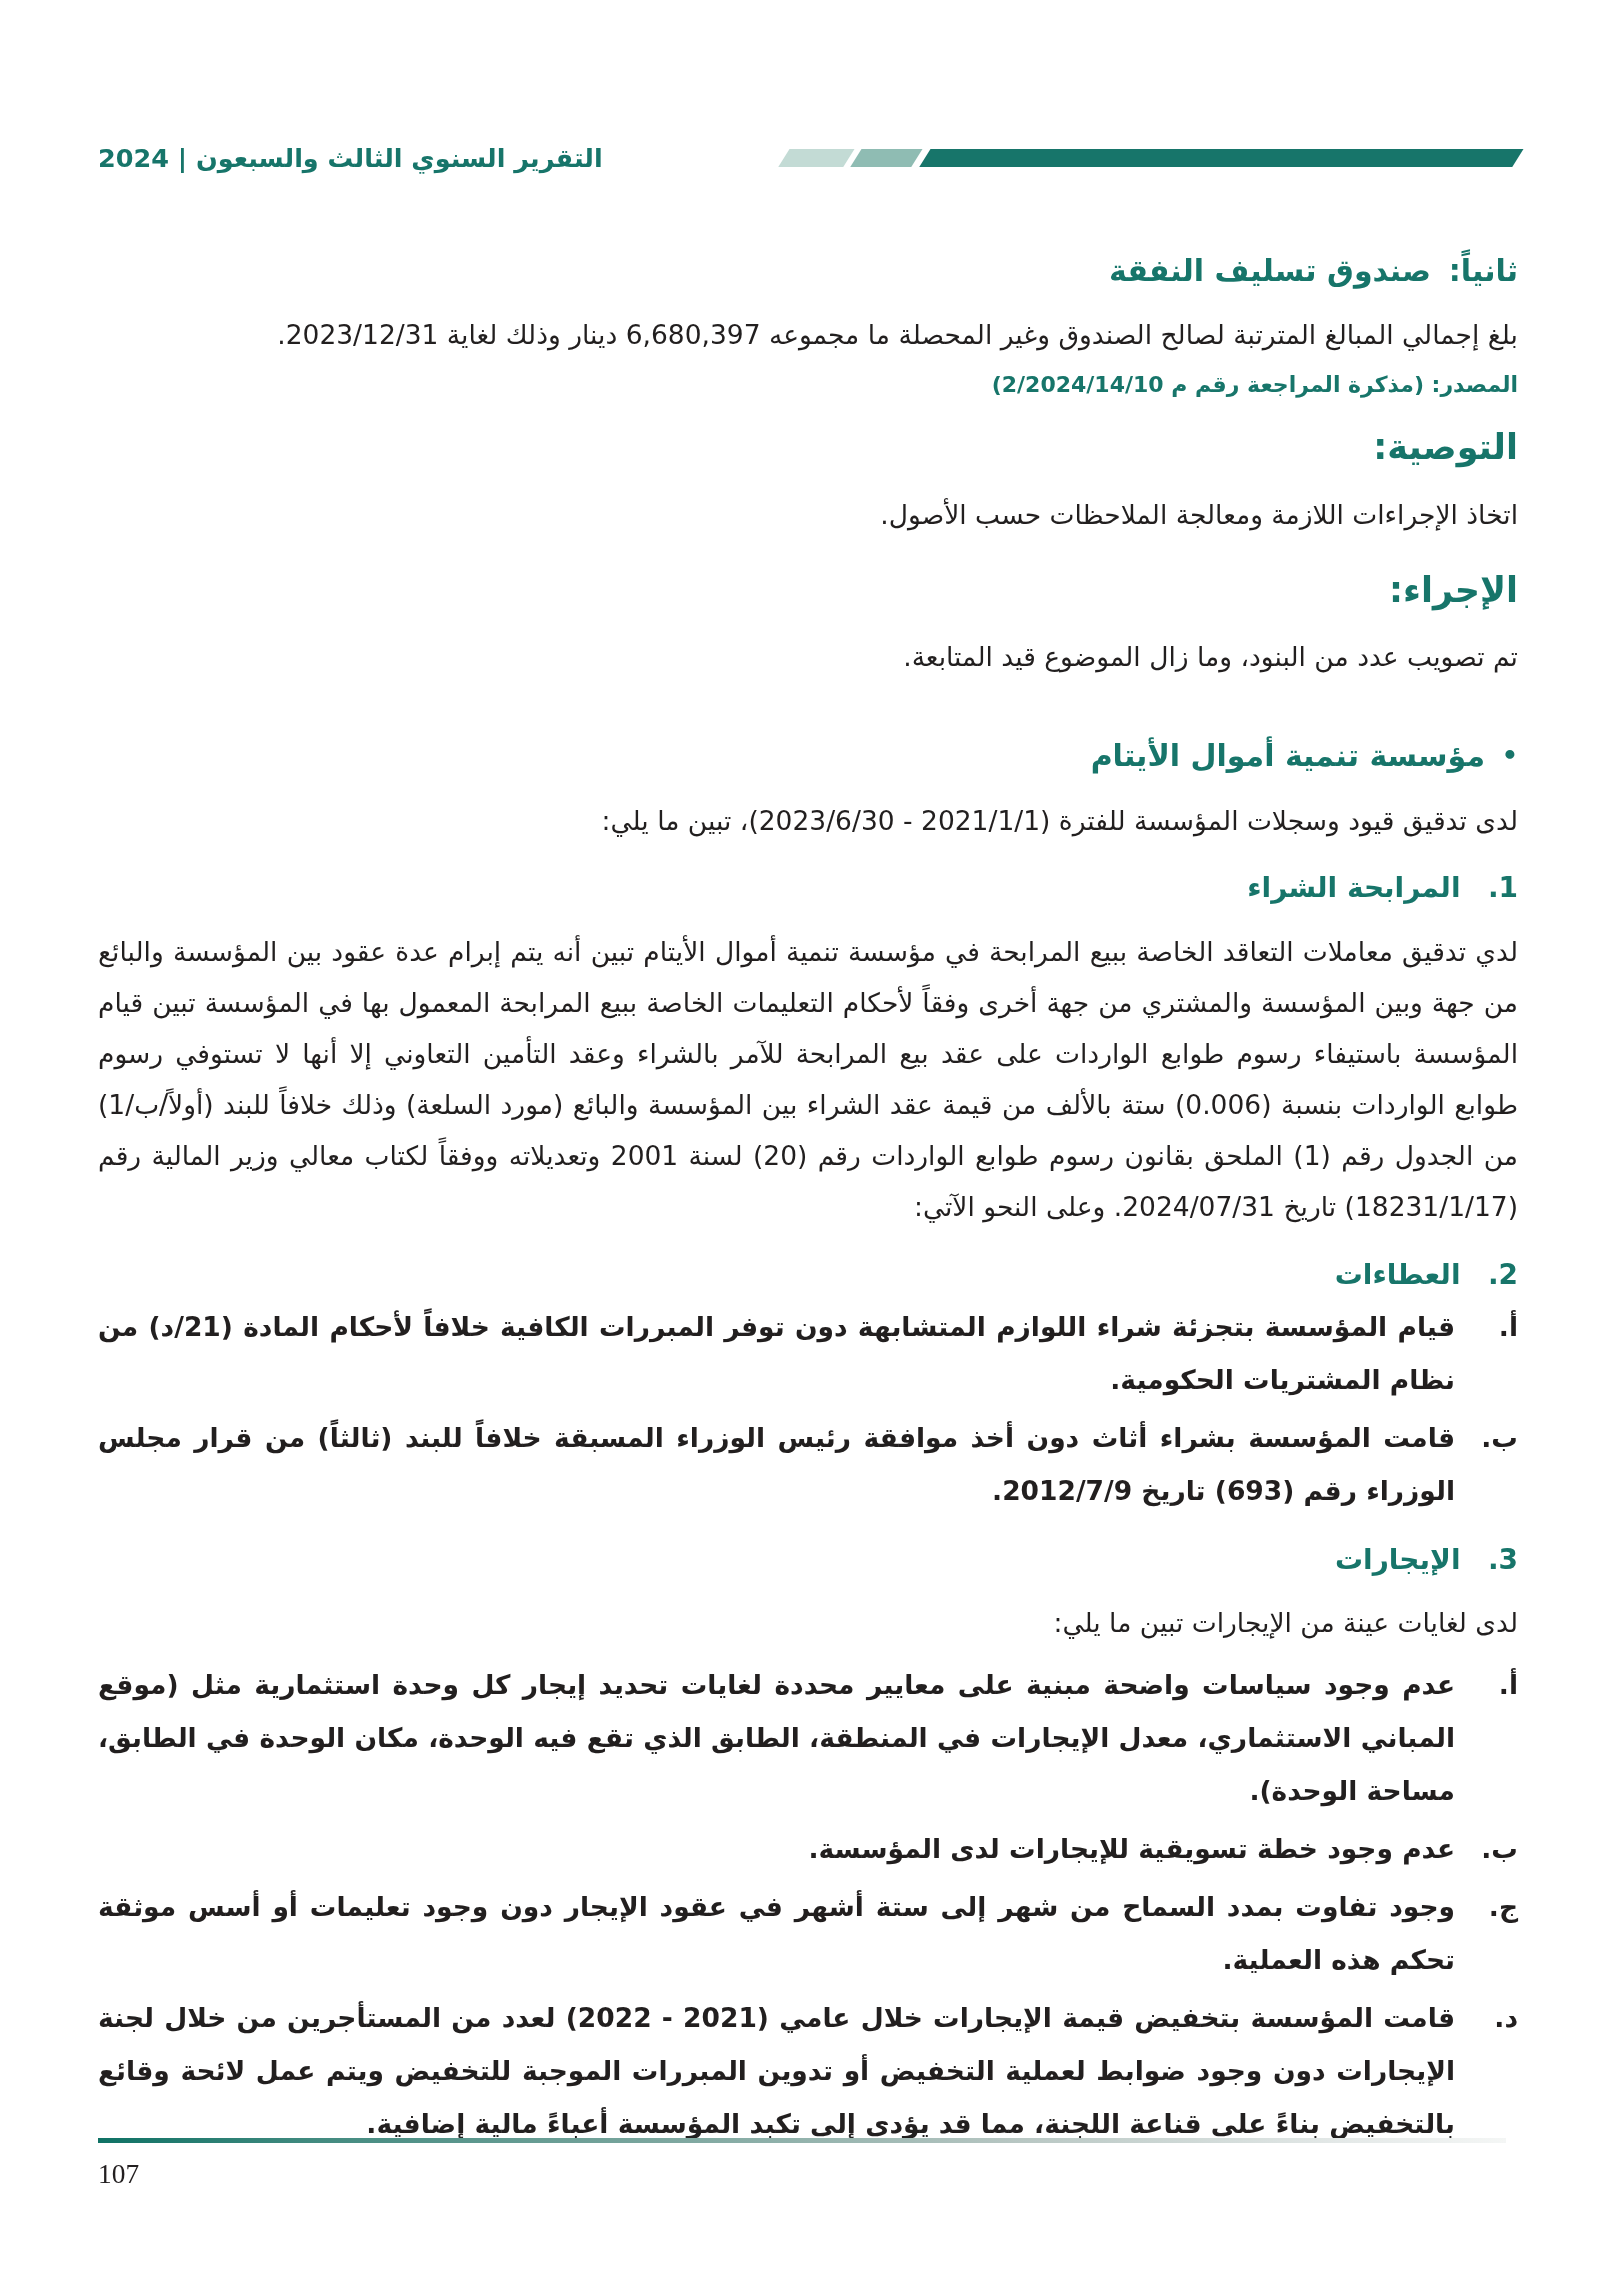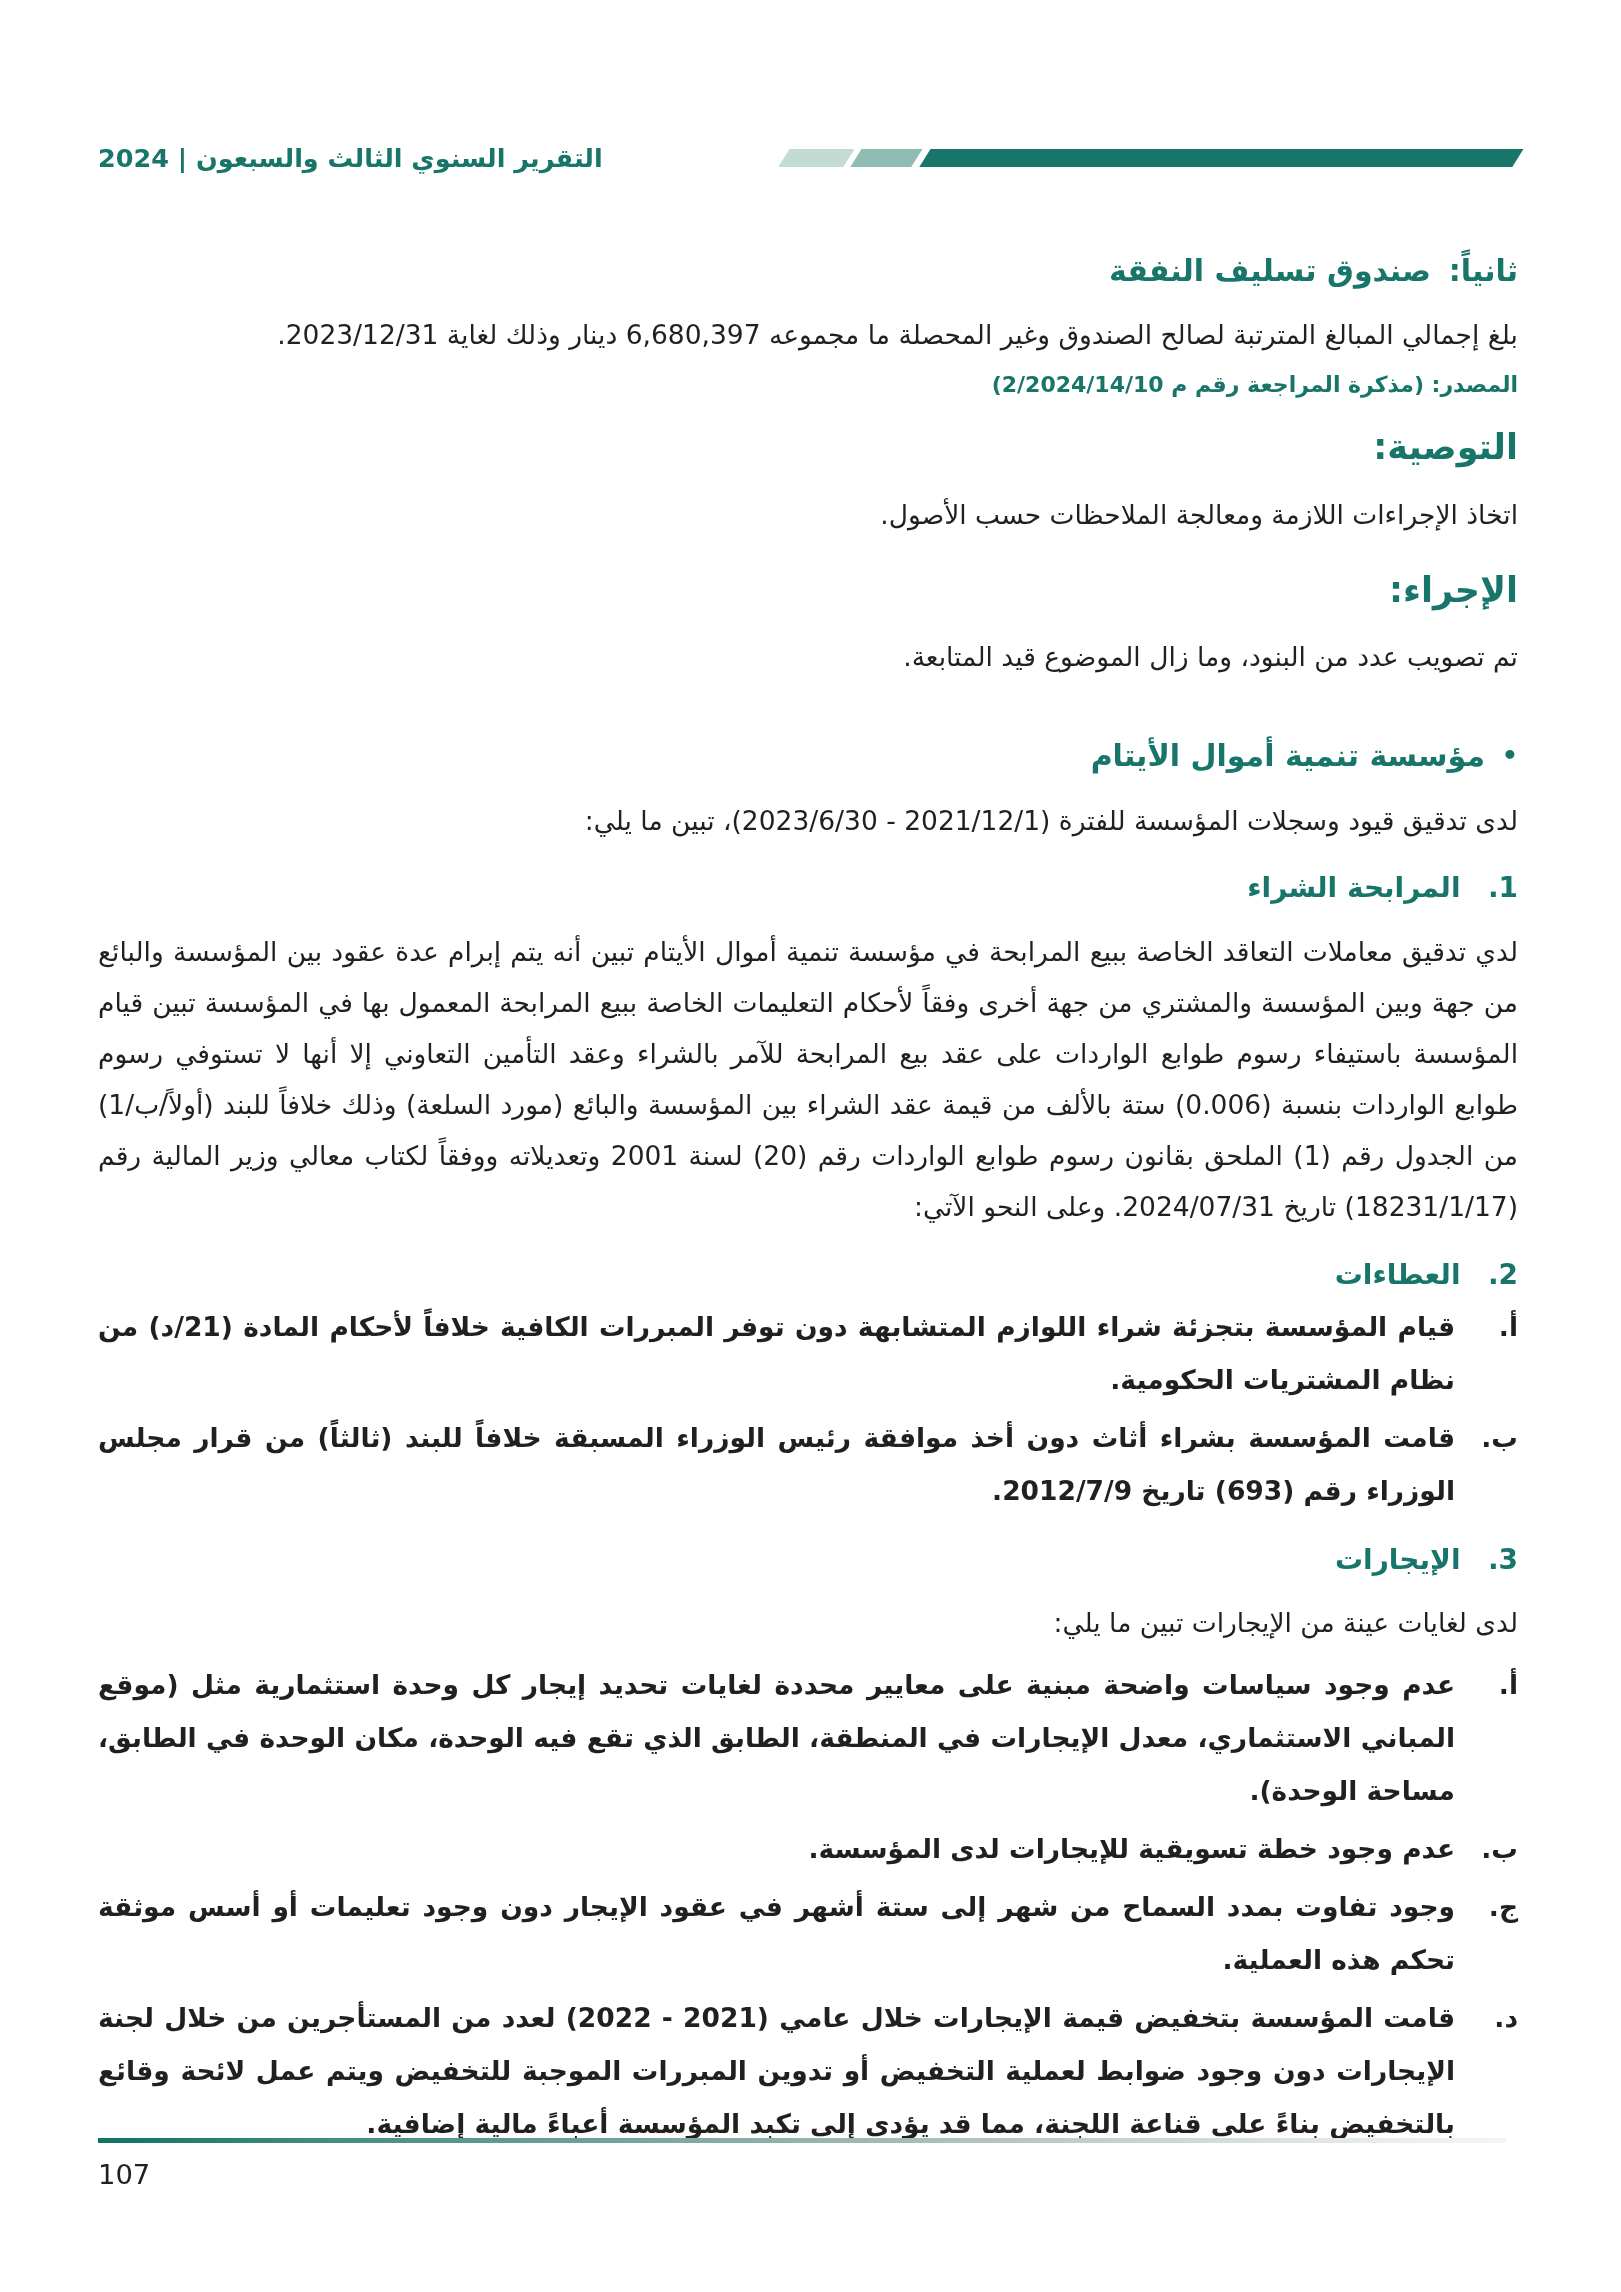--- a/index.html
+++ b/index.html
@@ -40,21 +40,21 @@
   .bullet{font-size:25.5px;line-height:1;}
   .numbered-heading{
     margin-top:25.5px;display:flex;gap:27.4px;
     font-size:28px;font-weight:700;color:var(--teal);
   }
   .items{margin-top:9.8px;}
   .list-item{display:flex;margin-top:4.9px;font-size:26.5px;line-height:53px;font-weight:700;}
   .marker{flex:0 0 63px;}
   .item-text{flex:1;text-align:justify;}
   
-  .footer{position:absolute;top:2138px;right:115px;left:98px;}
+  .footer{position:absolute;top:2138px;right:115px;left:98px;font-family:Liberation Serif, serif;}
   .footer-rule{
     height:4.9px;
     background:linear-gradient(to right,#0f7265 0%,#418a7f 15%,#7ba69e 40%,#b7c6c2 65%,#e3e8e7 88%,#f4f6f5 100%);
   }
   .page-number{margin-top:15.7px;font-size:27.4px;font-weight:400;color:#231f20;text-align:left;direction:ltr;}
 </style>
 </head>
 <body>
 
 <div class="page">
@@ -80,21 +80,21 @@
     <h2 class="sub-heading">التوصية:</h2>
     <p class="body-text">اتخاذ الإجراءات اللازمة ومعالجة الملاحظات حسب الأصول.</p>
 
     <h2 class="sub-heading">الإجراء:</h2>
     <p class="body-text">تم تصويب عدد من البنود، وما زال الموضوع قيد المتابعة.</p>
 
     <div class="bullet-heading">
       <span class="bullet">•</span>
       <span>مؤسسة تنمية أموال الأيتام</span>
     </div>
-    <p class="body-text">لدى تدقيق قيود وسجلات المؤسسة للفترة (2021/12/1 - 2023/6/30)، تبين ما يلي:</p>
+    <p class="body-text">لدى تدقيق قيود وسجلات المؤسسة للفترة (2021/1/1 - 2023/6/30)، تبين ما يلي:</p>
 
     <div class="numbered-heading">
       <span>1.</span>
       <span>المرابحة الشراء</span>
     </div>
     <p class="body-text">لدي تدقيق معاملات التعاقد الخاصة ببيع المرابحة في مؤسسة تنمية أموال الأيتام تبين أنه يتم إبرام عدة عقود بين المؤسسة والبائع من جهة وبين المؤسسة والمشتري من جهة أخرى وفقاً لأحكام التعليمات الخاصة ببيع المرابحة المعمول بها في المؤسسة تبين قيام المؤسسة باستيفاء رسوم طوابع الواردات على عقد بيع المرابحة للآمر بالشراء وعقد التأمين التعاوني إلا أنها لا تستوفي رسوم طوابع الواردات بنسبة (0.006) ستة بالألف من قيمة عقد الشراء بين المؤسسة والبائع (مورد السلعة) وذلك خلافاً للبند (أولاً/ب/1) من الجدول رقم (1) الملحق بقانون رسوم طوابع الواردات رقم (20) لسنة 2001 وتعديلاته ووفقاً لكتاب معالي وزير المالية رقم (18231/1/17) تاريخ 2024/07/31. وعلى النحو الآتي:</p>
 
     <div class="numbered-heading">
       <span>2.</span>
       <span>العطاءات</span>

